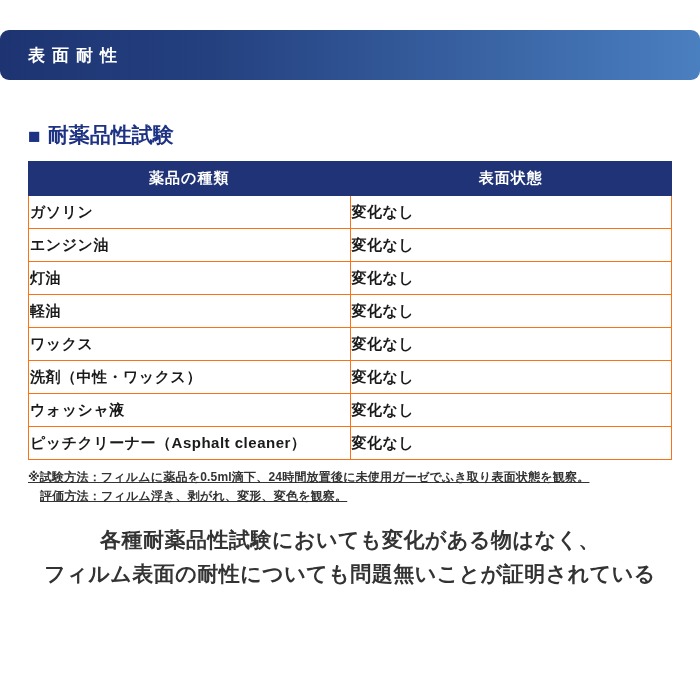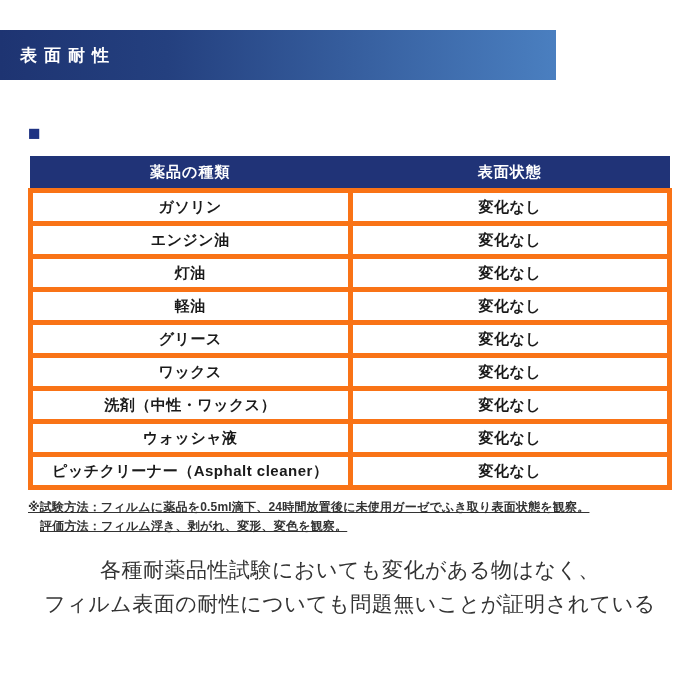--- a/index.html
+++ b/index.html
@@ -10,25 +10,26 @@
     background: #ffffff;
     font-family: "Liberation Sans", "DejaVu Sans", sans-serif;
     overflow: hidden;
   }
   .page { width: 700px; height: 700px; position: relative; }
 
   
   .banner {
     position: absolute;
     top: 30px; left: 0;
-    width: 556px; height: 50px;
+    width: 700px; height: 50px;
     background: linear-gradient(to right, #1e3472 0%, #24407f 30%, #4a7fc0 100%);
     display: flex;
     align-items: center;
-    padding-left: 20px;
+    padding-left: 28px;
+    border-radius: 9px;
   }
   .banner-title {
     color: #ffffff;
     font-size: 17px;
     font-weight: bold;
     letter-spacing: 7px;
   }
 
   .content { position: absolute; top: 80px; left: 28px; width: 644px; }
 
@@ -57,23 +58,22 @@
     color: #ffffff;
     font-size: 15px;
     font-weight: bold;
     height: 34px;
     text-align: center;
     border: 1px solid #203377;
     letter-spacing: 1px;
   }
   th + th { border-left: 1px solid #4d7c0f; }
   td {
-    border: 5px solid #f97316;
+    border: 1px solid #f97316;
     height: 33px;
-    text-align: center;
     vertical-align: middle;
     font-size: 15px;
     font-weight: bold;
     color: #1a1a1a;
     letter-spacing: 0.5px;
   }
 
   
   .footnotes {
     margin-top: 8px;
@@ -85,39 +85,40 @@
     text-decoration: underline;
   }
   .footnote-indent { padding-left: 12px; }
 
   
   .conclusion {
     margin-top: 18px;
     width: 644px;
     text-align: center;
     font-size: 21px;
-    font-weight: normal;
+    font-weight: bold;
     color: #333333;
     line-height: 34px;
     letter-spacing: 0.5px;
   }
 </style>
 </head>
 <body>
 
 <div class="page">
 
   <div class="banner">
     <span class="banner-title">表面耐性</span>
   </div>
 
   <div class="content">
 
     <h2 class="section-heading">
       <span class="bullet">■</span>
+      <span>耐薬品性試験</span>
     </h2>
 
     <table>
       <thead>
         <tr>
           <th>薬品の種類</th>
           <th>表面状態</th>
         </tr>
       </thead>
       <tbody>
@@ -128,24 +129,20 @@
           <tr>
             <td>エンジン油</td>
             <td>変化なし</td>
           </tr>
           <tr>
             <td>灯油</td>
             <td>変化なし</td>
           </tr>
           <tr>
             <td>軽油</td>
-            <td>変化なし</td>
-          </tr>
-          <tr>
-            <td>グリース</td>
             <td>変化なし</td>
           </tr>
           <tr>
             <td>ワックス</td>
             <td>変化なし</td>
           </tr>
           <tr>
             <td>洗剤（中性・ワックス）</td>
             <td>変化なし</td>
           </tr>

